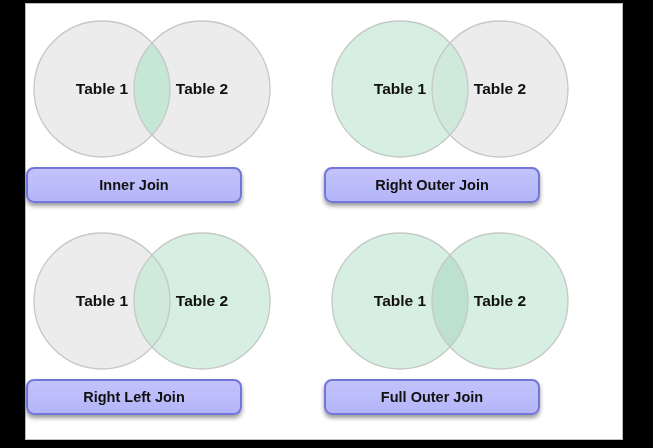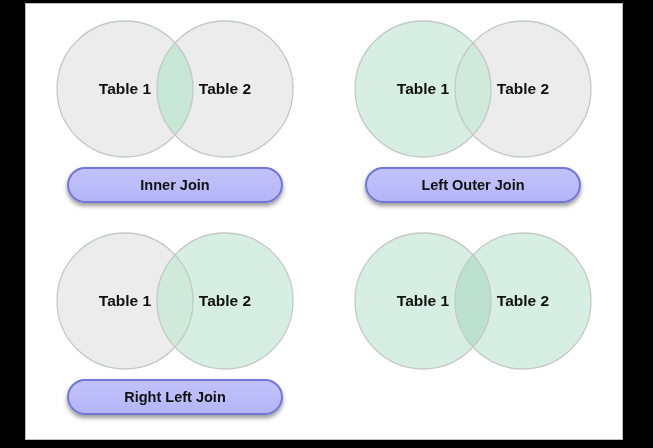--- a/index.html
+++ b/index.html
@@ -12,21 +12,21 @@
   .canvas {
     position:absolute; left:25px; top:3px;
     width:598px; height:437px;
     background: var(--page-bg, #fff);
     border:1px solid var(--page-border, #bdbdbd);
     display:grid;
     grid-template-columns:1fr 1fr;
     grid-template-rows:218px 1fr;
   }
   .panel {
-    display:flex; flex-direction:column; align-items:center;
+    display:flex; flex-direction:column; 
   }
   .panel.row1 { padding-top:9px; }
   .panel.row2 { padding-top:3px; }
   svg.venn { display:block; }
   circle.outline {
     fill:none;
     stroke: var(--circle-stroke, #c4c9c6);
     stroke-width:1.3;
   }
   text.tlabel {
@@ -39,21 +39,21 @@
   .join-btn {
     margin-top:2px;
     width:216px; height:36px;
     line-height:32px;
     text-align:center;
     font-weight:bold;
     font-size:14.5px;
     color: var(--label-color, #111);
     background: linear-gradient(var(--button-bg-top, #c2c3fb), var(--button-bg, #b4b5f8));
     border:2px solid var(--button-border, #7276d8);
-    border-radius:18px;
+    border-radius:8px;
     box-shadow: 0 3px 4px var(--button-shadow, rgba(70,70,70,0.55));
     cursor:pointer;
   }
 </style>
 </head>
 <body>
 
 <div class="canvas">
 
   <div class="panel row1">
@@ -82,21 +82,21 @@
           </clipPath>
         </defs>
       <circle cx="76" cy="76" r="68" fill="#d7efe3"></circle>
       <circle cx="176" cy="76" r="68" fill="#ececec"></circle>
       <circle cx="176" cy="76" r="68" clip-path="url(#lens-1)" fill="#cfe9db"></circle>
       <circle class="outline" cx="76" cy="76" r="68"></circle>
       <circle class="outline" cx="176" cy="76" r="68"></circle>
       <text class="tlabel" x="76" y="81">Table 1</text>
       <text class="tlabel" x="176" y="81">Table 2</text>
     </svg>
-    <div class="join-btn">Left Outer Join</div>
+    <div class="join-btn">Right Outer Join</div>
   </div>
 
   <div class="panel row2">
     <svg class="venn" width="252" height="152" viewBox="0 0 252 152">
       <defs>
           <clipPath id="lens-2">
             <circle cx="76" cy="76" r="68"></circle>
           </clipPath>
         </defs>
       <circle cx="76" cy="76" r="68" fill="#ececec"></circle>
@@ -118,15 +118,16 @@
           </clipPath>
         </defs>
       <circle cx="76" cy="76" r="68" fill="#d7efe3"></circle>
       <circle cx="176" cy="76" r="68" fill="#d7efe3"></circle>
       <circle cx="176" cy="76" r="68" clip-path="url(#lens-3)" fill="#bce2cf"></circle>
       <circle class="outline" cx="76" cy="76" r="68"></circle>
       <circle class="outline" cx="176" cy="76" r="68"></circle>
       <text class="tlabel" x="76" y="81">Table 1</text>
       <text class="tlabel" x="176" y="81">Table 2</text>
     </svg>
+    <div class="join-btn">Full Outer Join</div>
   </div>
 
 </div>
 
 </body></html>

